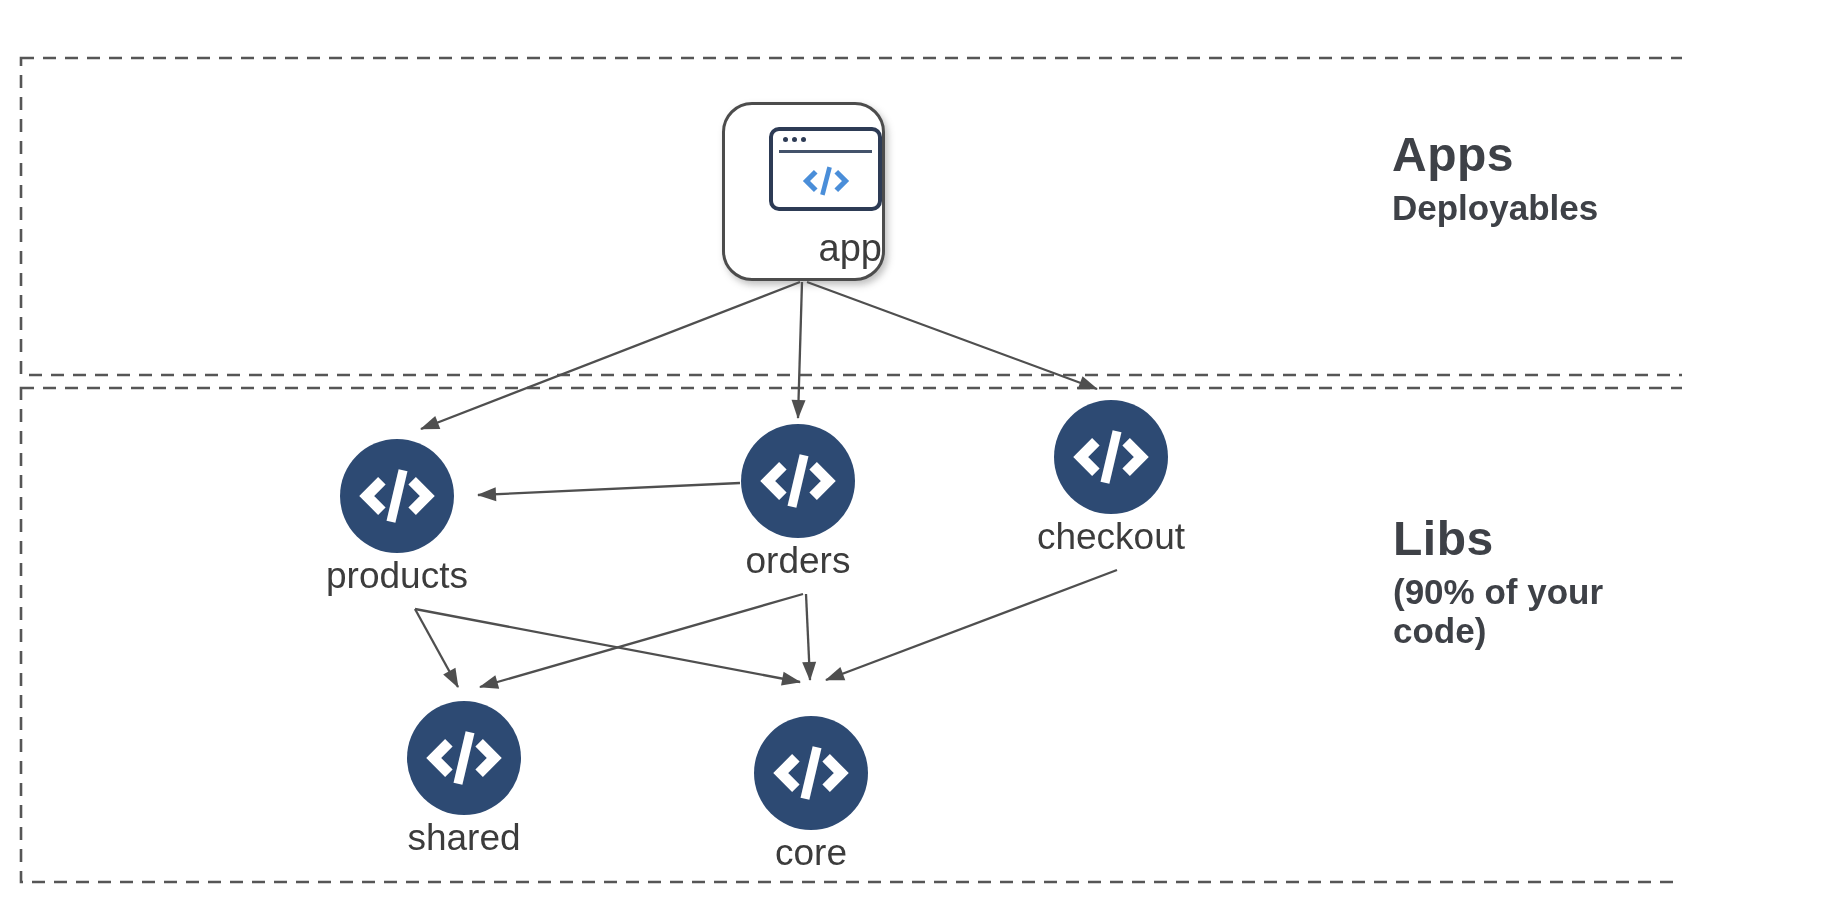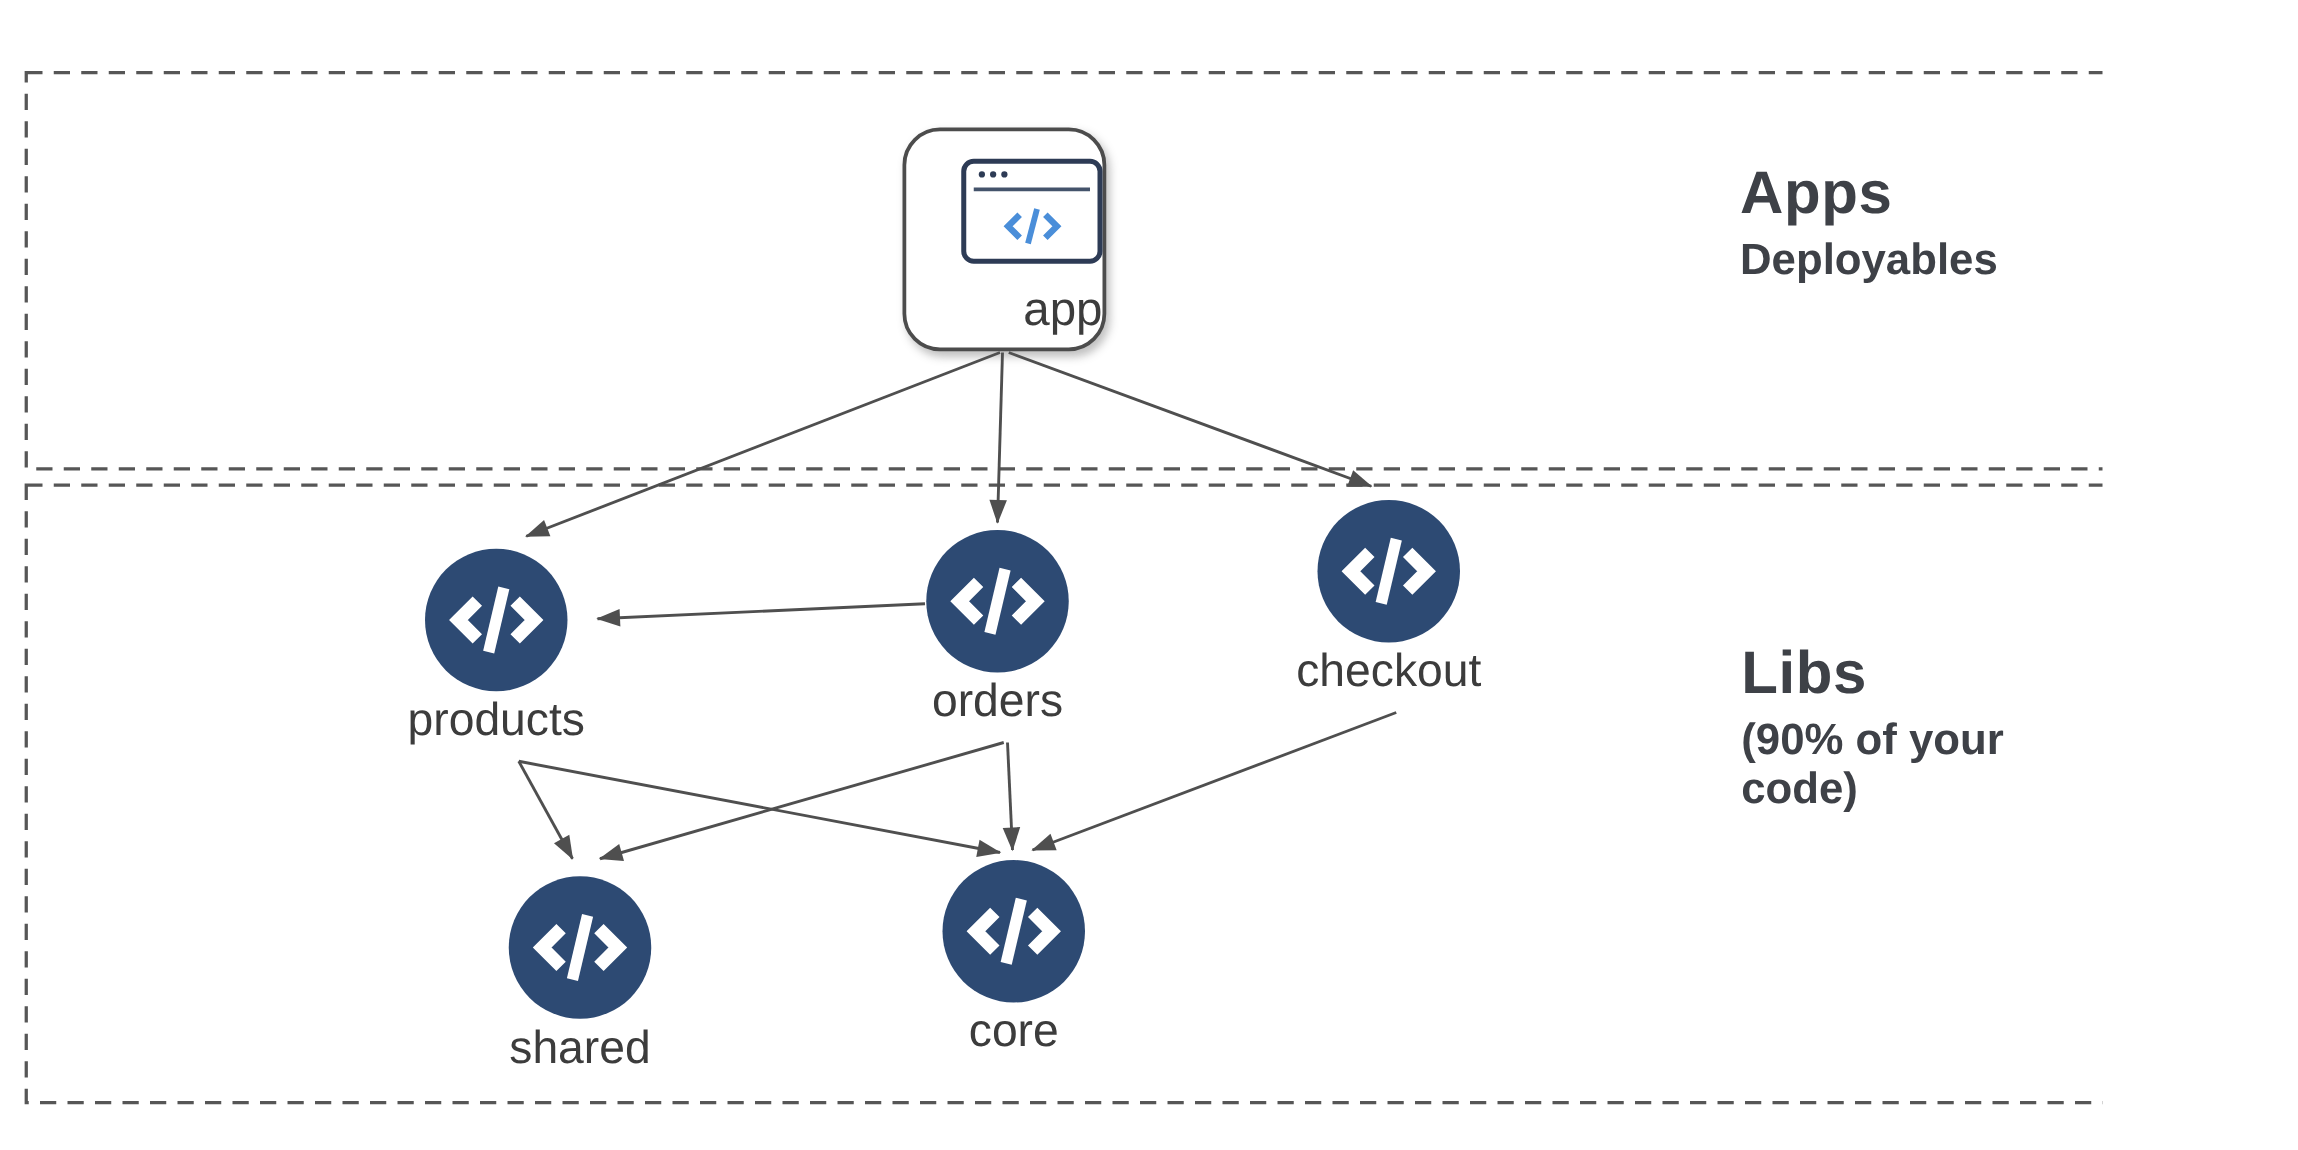--- a/index.html
+++ b/index.html
@@ -204,21 +204,21 @@
     <div class="lib-node" style="left: 1001px; top: 400px;">
       <div class="lib-circle">
         <svg width="76" height="56" viewBox="0 0 100 74">
           <polyline points="30,17 10,37 30,57" fill="none" stroke="#ffffff" stroke-width="14"></polyline>
           <polyline points="70,17 90,37 70,57" fill="none" stroke="#ffffff" stroke-width="14"></polyline>
           <line x1="58" y1="3" x2="42" y2="71" stroke="#ffffff" stroke-width="12"></line>
         </svg>
       </div>
       <div class="node-label">checkout</div>
     </div>
-    <div class="lib-node" style="left: 701px; top: 688px; text-align: center;">
+    <div class="lib-node" style="left: 701px; top: 716px; text-align: center;">
       <div class="lib-circle">
         <svg width="76" height="56" viewBox="0 0 100 74">
           <polyline points="30,17 10,37 30,57" fill="none" stroke="#ffffff" stroke-width="14"></polyline>
           <polyline points="70,17 90,37 70,57" fill="none" stroke="#ffffff" stroke-width="14"></polyline>
           <line x1="58" y1="3" x2="42" y2="71" stroke="#ffffff" stroke-width="12"></line>
         </svg>
       </div>
       <div class="node-label">core</div>
     </div>
   </div>

